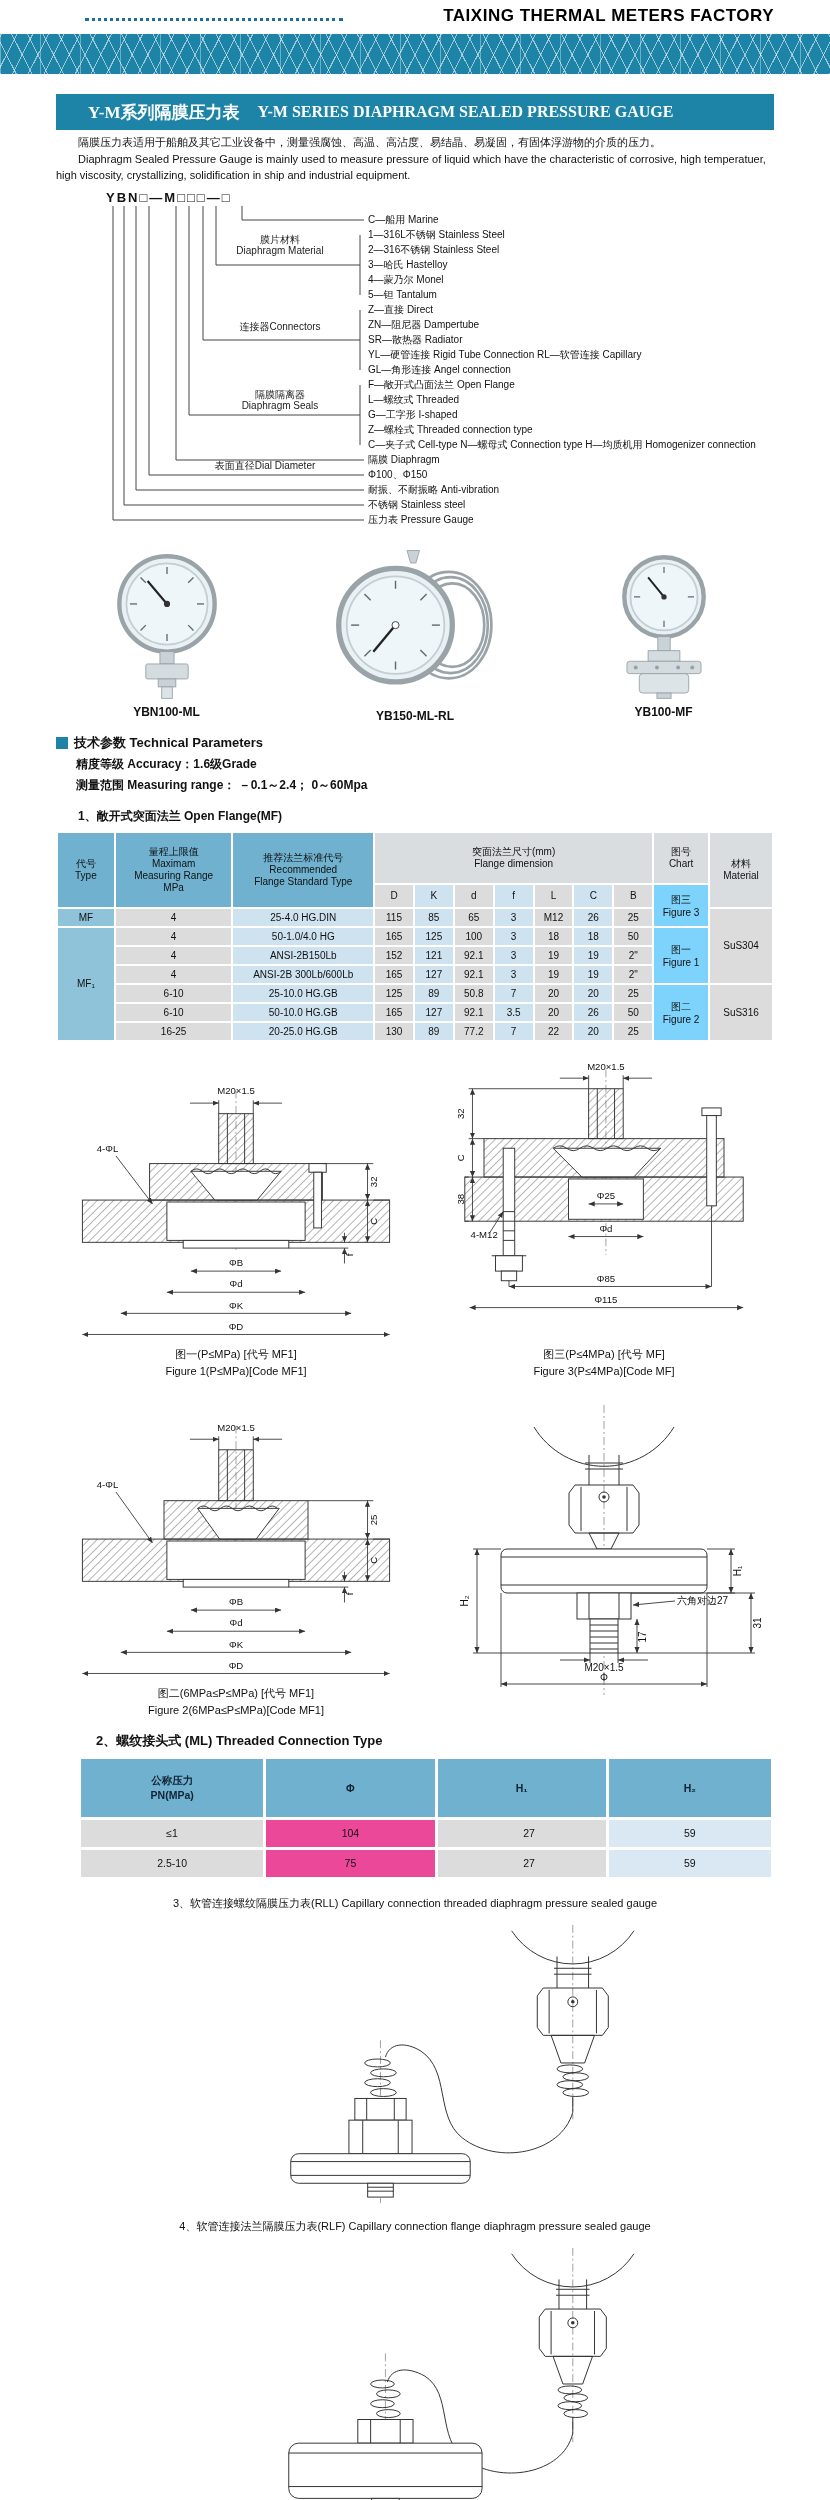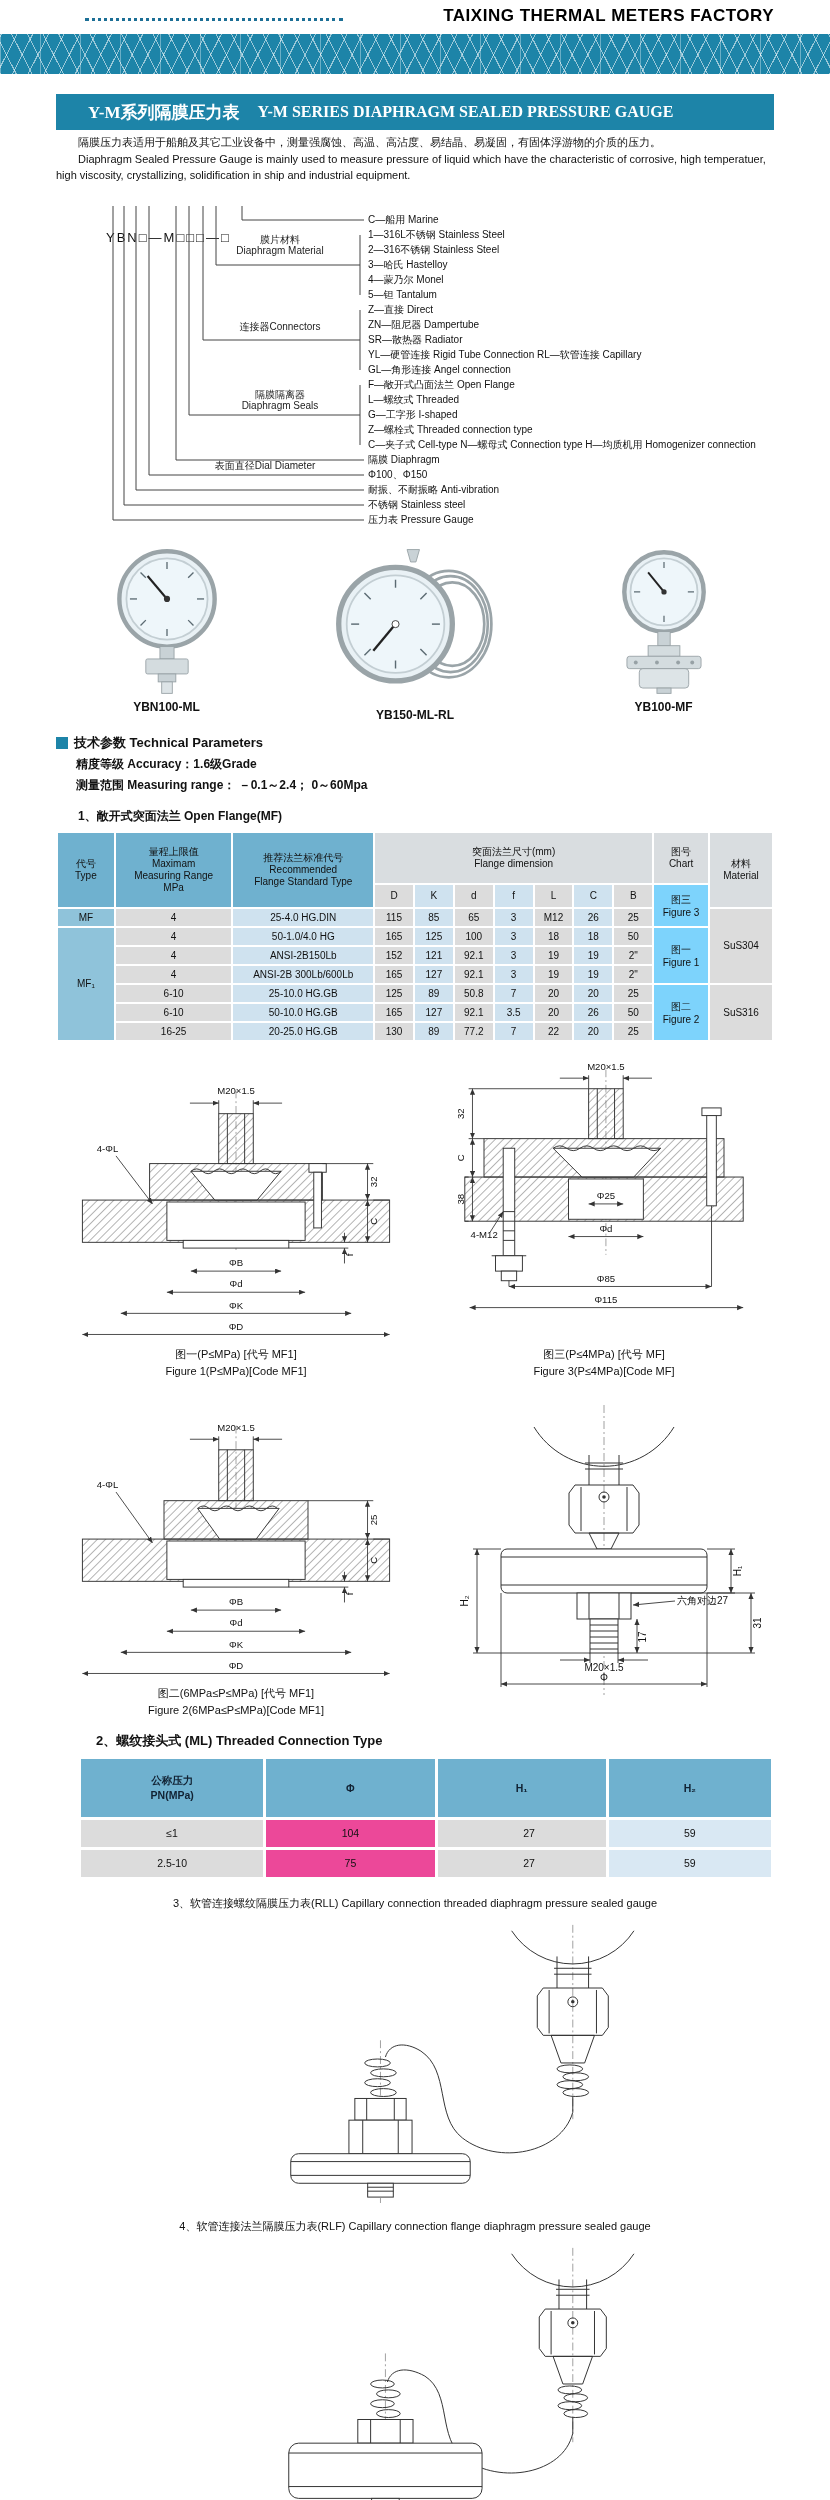--- a/index.html
+++ b/index.html
@@ -18,26 +18,26 @@
   .titlebar{margin-top:20px;height:36px;background:#1d84a8;color:#fff;display:flex;align-items:center;padding-left:32px;box-sizing:border-box;}
   .titlebar .cnt{font-size:17px;font-weight:bold;margin-right:18px;font-family:"Liberation Serif","DejaVu Serif",serif;}
   .titlebar .ent{font-size:16px;font-weight:bold;font-family:"Liberation Serif","DejaVu Serif",serif;}
   .intro{margin:4px 0 0 0;font-size:11px;line-height:1.5;text-indent:2em;}
   .intro.en{text-indent:2em;margin-top:0;}
   .sec-head{display:flex;align-items:center;font-size:13px;font-weight:bold;margin-top:10px;}
   .sq{width:12px;height:12px;background:#1d84a8;display:inline-block;margin-right:6px;}
   .tp-line{font-size:12px;font-weight:bold;padding-left:20px;margin-top:4px;}
   
   .model{position:relative;height:342px;margin-top:6px;}
-  .model .code{position:absolute;left:50px;top:0;font-size:13px;font-weight:normal;letter-spacing:2px;margin-top:40px;}
+  .model .code{position:absolute;left:50px;top:0;font-size:13px;font-weight:bold;letter-spacing:2px;}
   .model svg{position:absolute;left:0;top:0;}
   .glabel{position:absolute;font-size:10px;text-align:center;line-height:11px;color:#222;}
   .opt{position:absolute;left:312px;font-size:10px;line-height:12px;white-space:nowrap;color:#111;}
   
-  .photos{display:flex;justify-content:space-around;align-items:flex-start;margin-top:14px;height:178px;}
+  .photos{display:flex;justify-content:space-around;align-items:center;margin-top:14px;height:178px;}
   .ph{display:flex;flex-direction:column;align-items:center;}
   .ph .cap{font-size:12px;font-weight:bold;margin-top:4px;}
   
   table{border-collapse:collapse;margin-top:6px;}
   .t1 td,.t1 th{border:2px solid #fff;text-align:center;font-size:10px;font-weight:normal;padding:0;}
   .t1 th{line-height:1.2;}
   .hb{background:#6fb1cf;}
   .hg{background:#d9dde0;}
   .ct{background:#8fc3da;font-weight:bold;}
   .ca{background:#dcdcdc;}

